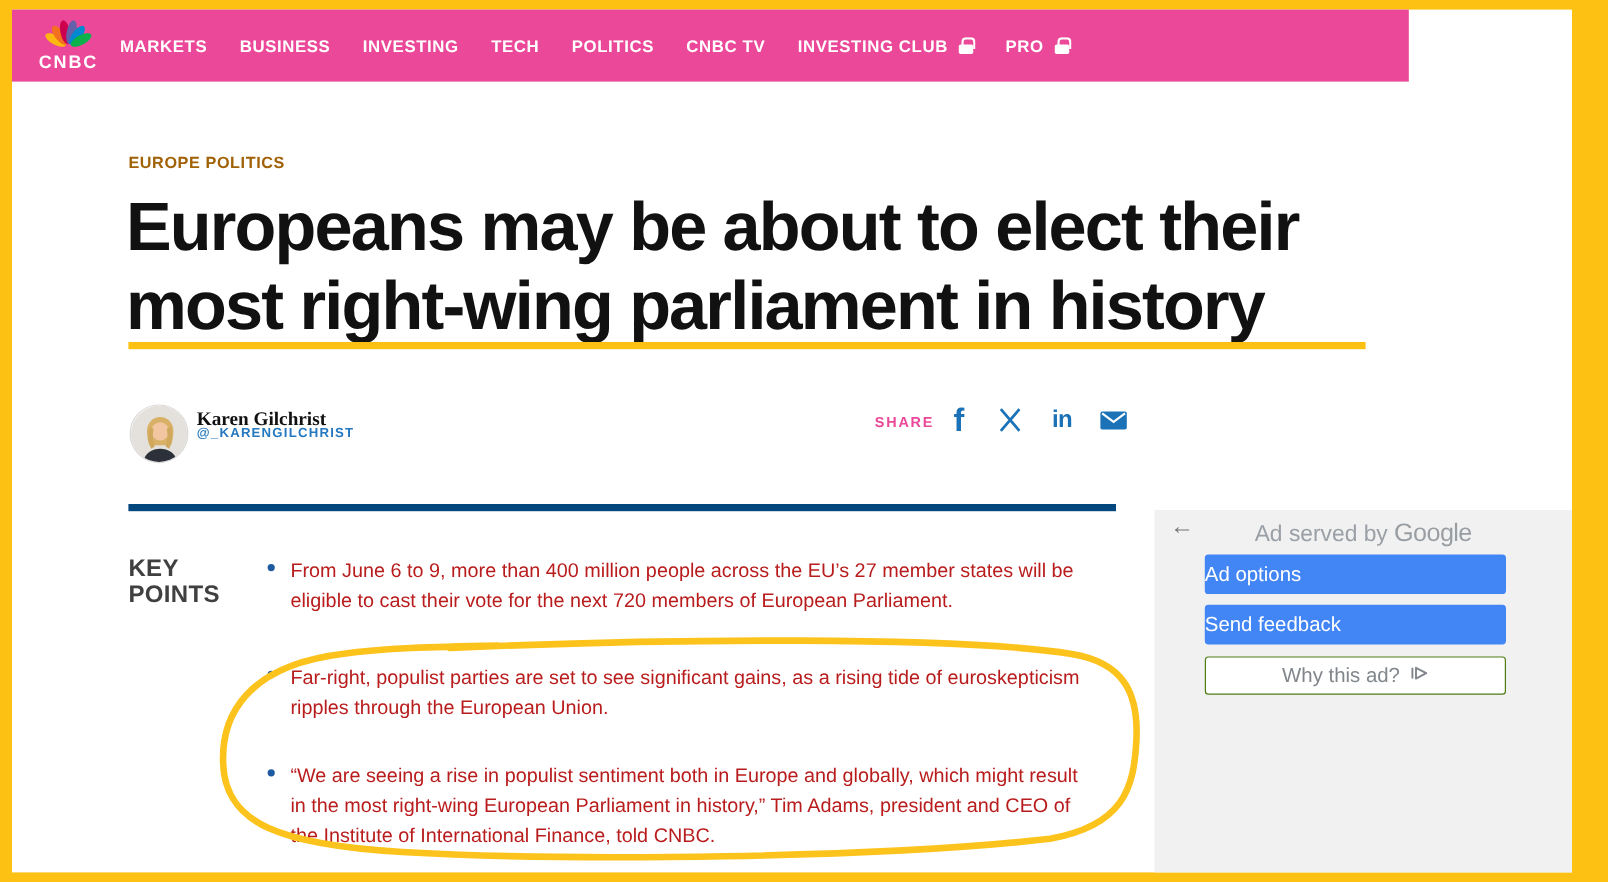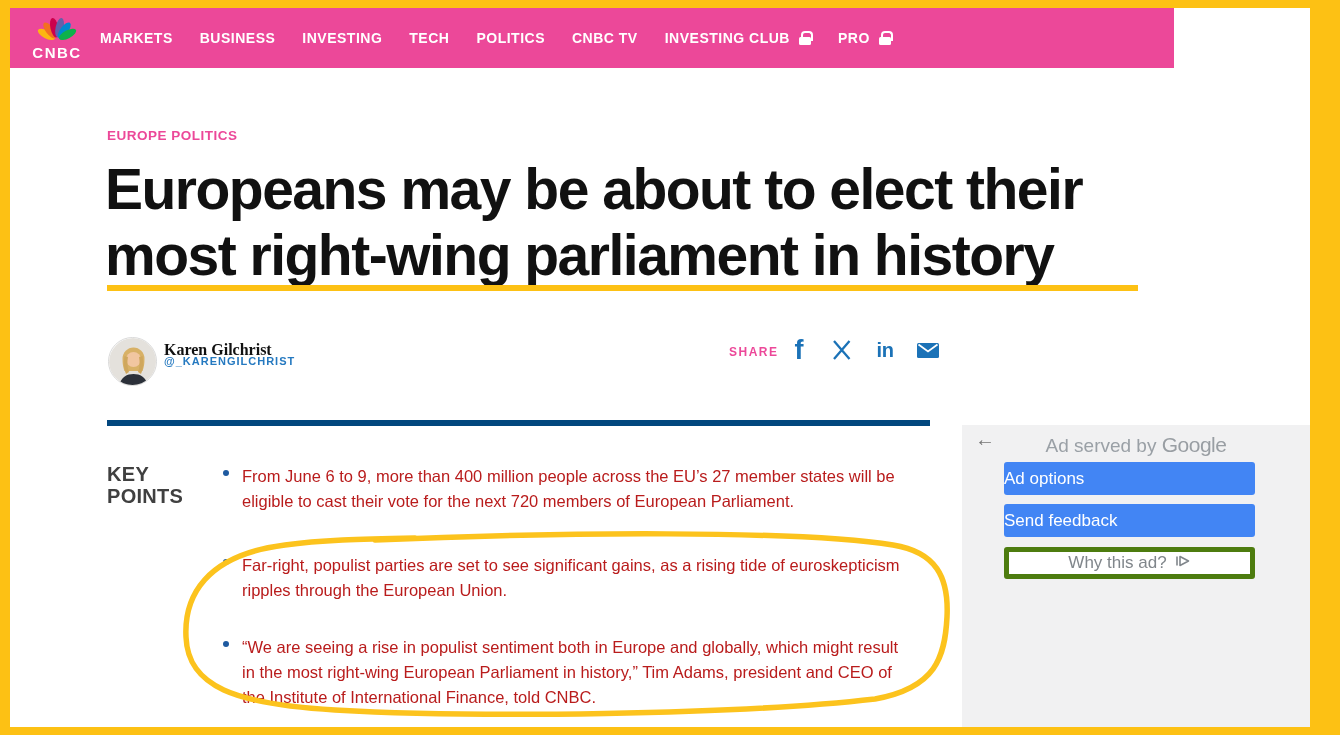--- a/index.html
+++ b/index.html
@@ -16,21 +16,21 @@
   .nav-item { color:#fff; font-weight:700; font-size:14px; letter-spacing:.5px; cursor:pointer;
               display:flex; align-items:center; gap:9px; }
   .lock { position:relative; display:inline-block; width:12px; height:14px; }
   .lock::before { content:""; position:absolute; left:2px; top:0; width:8px; height:8px;
                   border:2px solid #fff; border-bottom:none; border-radius:4px 4px 0 0; }
   .lock::after { content:""; position:absolute; left:0; bottom:0; width:12px; height:8px;
                  background:#fff; border-radius:1.5px; }
 
   
   .eyebrow { position:absolute; left:97px; top:120px; font-size:13.5px; font-weight:700;
-             letter-spacing:.5px; color:#ec4899; cursor:pointer; }
+             letter-spacing:.5px; color:#a16207; cursor:pointer; }
   .headline { position:absolute; left:95px; top:148px; width:1095px; font-size:57px; line-height:66px;
               font-weight:700; letter-spacing:-1.5px; color:#111111; }
   .headline-underline { position:absolute; left:97px; top:277px; width:1031px; height:6px; background:#fdc114; }
   .published { position:absolute; left:97px; top:293px; font-size:13px; font-weight:700;
                letter-spacing:.4px; color:#8a8a8a; }
   .avatar { position:absolute; left:98px; top:329px; width:49px; height:49px; border-radius:50%;
             overflow:hidden; border:1px solid #d9d9d9; cursor:pointer; }
   .author-name { position:absolute; left:154px; top:333px; font-family:"Liberation Serif", serif;
                  font-size:16px; font-weight:700; color:#111; cursor:pointer; }
   .author-handle { position:absolute; left:154px; top:347px; font-size:11px; font-weight:700;
@@ -58,21 +58,21 @@
   .ad-panel { position:absolute; left:952px; top:417px; width:348px; height:302px; background:#f1f1f2; }
   .ad-back { position:absolute; left:13px; top:3px; font-size:20px; color:#757575; cursor:pointer; }
   .ad-served { position:absolute; left:0; top:8px; width:100%; text-align:center; color:#9aa0a6;
                font-size:19px; }
   .ad-served .brand { font-size:21px; letter-spacing:-.5px; color:#999ea3; }
   .ad-btn { position:absolute; left:42px; width:251px; height:33px; border:none; border-radius:3px;
             background:#4285f4; color:#fff; font-size:17px; font-family:"Liberation Sans", sans-serif;
             cursor:pointer; display:flex; align-items:center; }
   .ad-btn-1 { top:37px; } .ad-btn-2 { top:79px; }
   .ad-why { position:absolute; left:42px; top:122px; width:251px; height:32px; background:#fff;
-            border:5px solid #4d7c0f; border-radius:3px; color:#80868b; font-size:17px;
+            border:1px solid #4d7c0f; border-radius:3px; color:#80868b; font-size:17px;
             display:flex; align-items:center; justify-content:center; gap:7px; cursor:pointer; }
 </style>
 </head>
 <body>
 
 <div id="app">
   <div id="content">
 
     <div id="navbar">
       <div class="logo">

